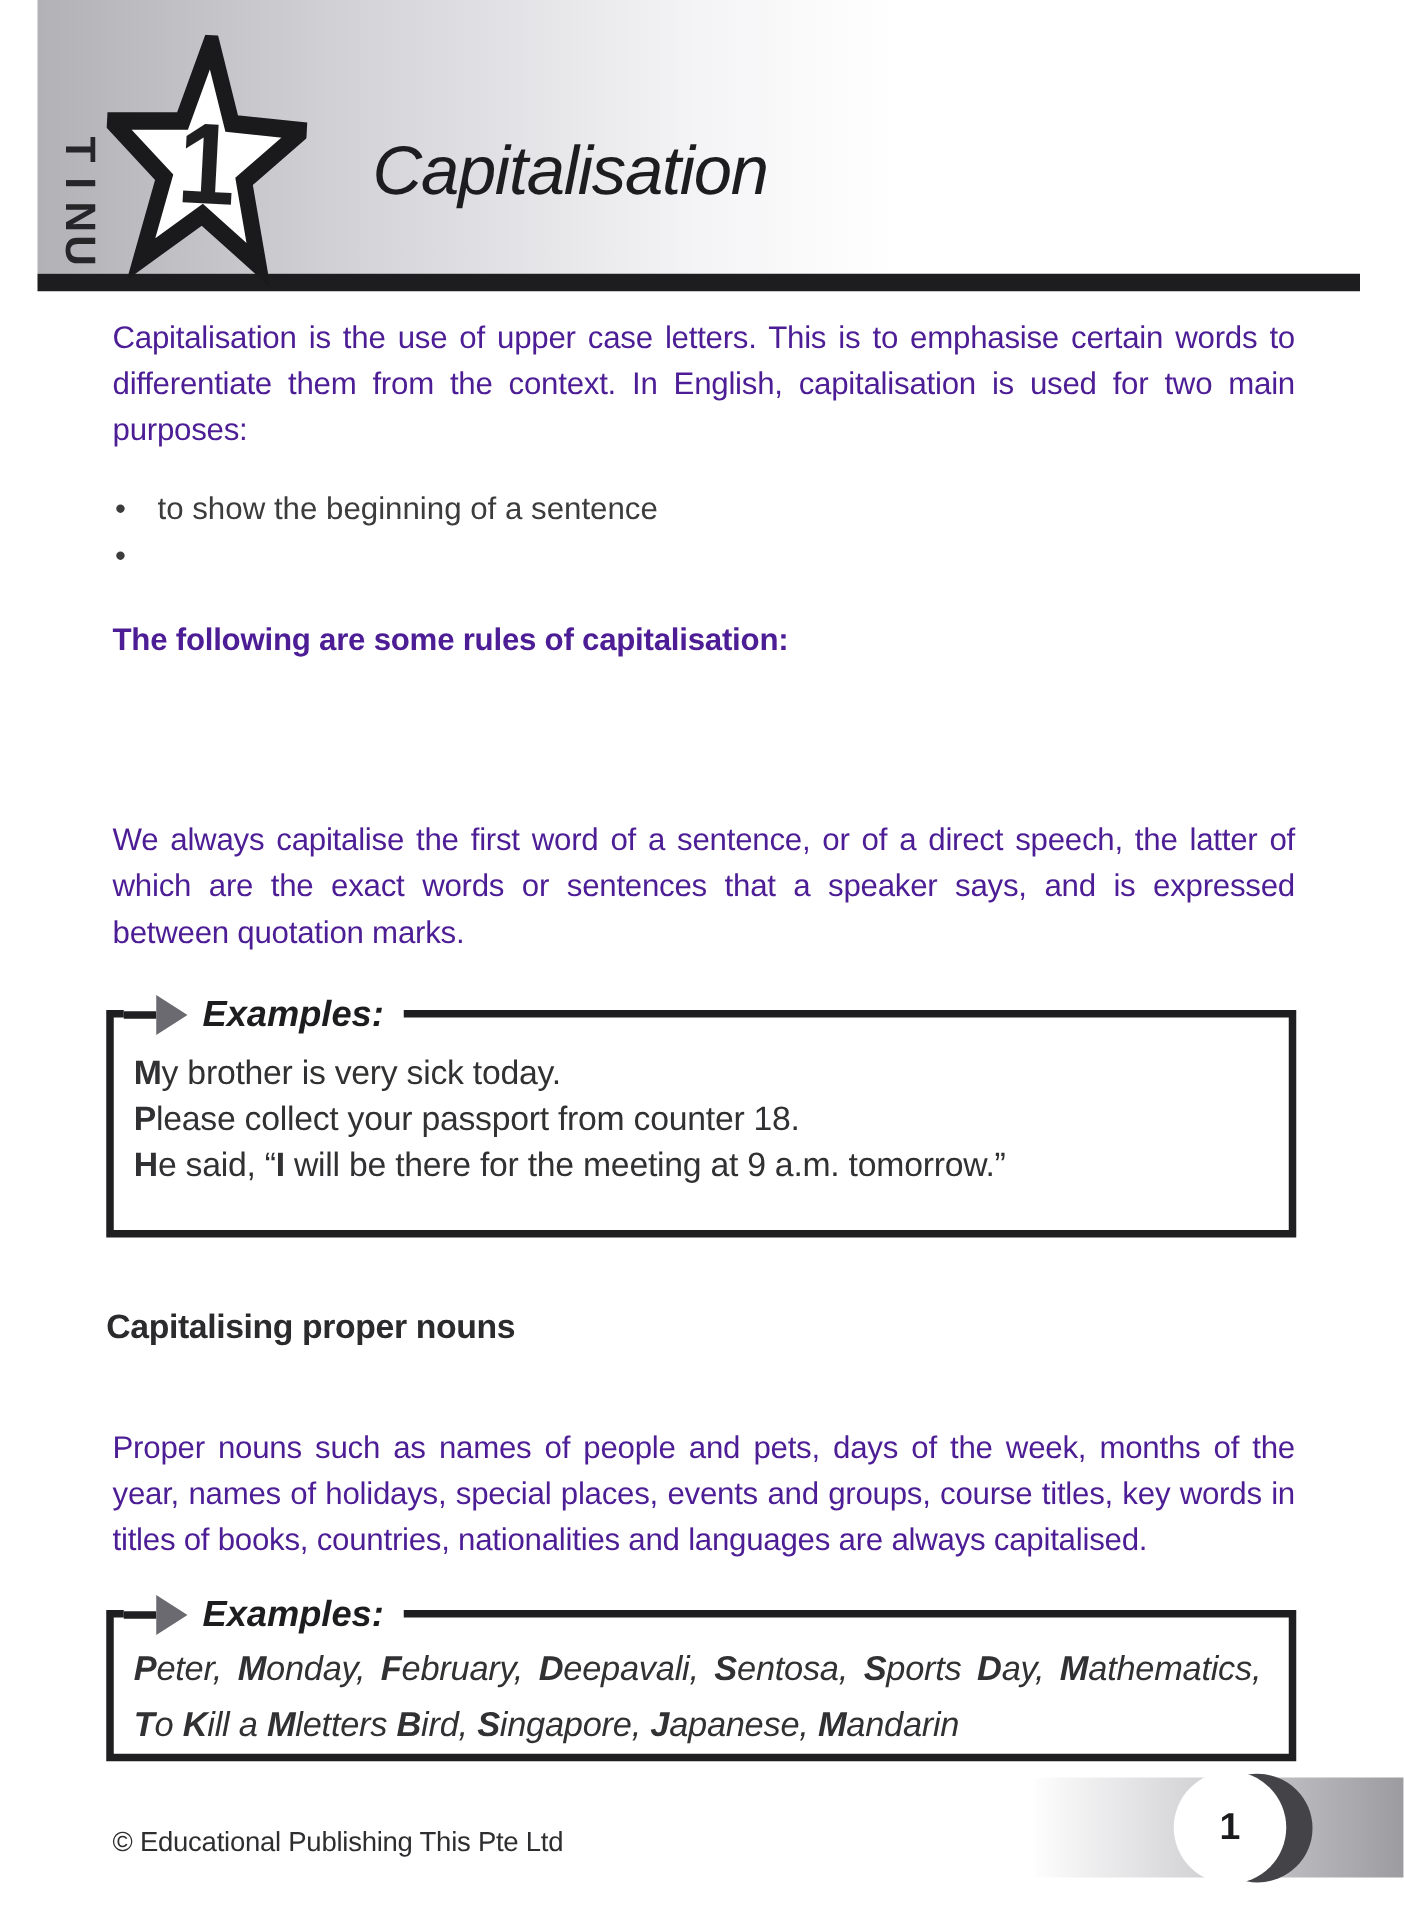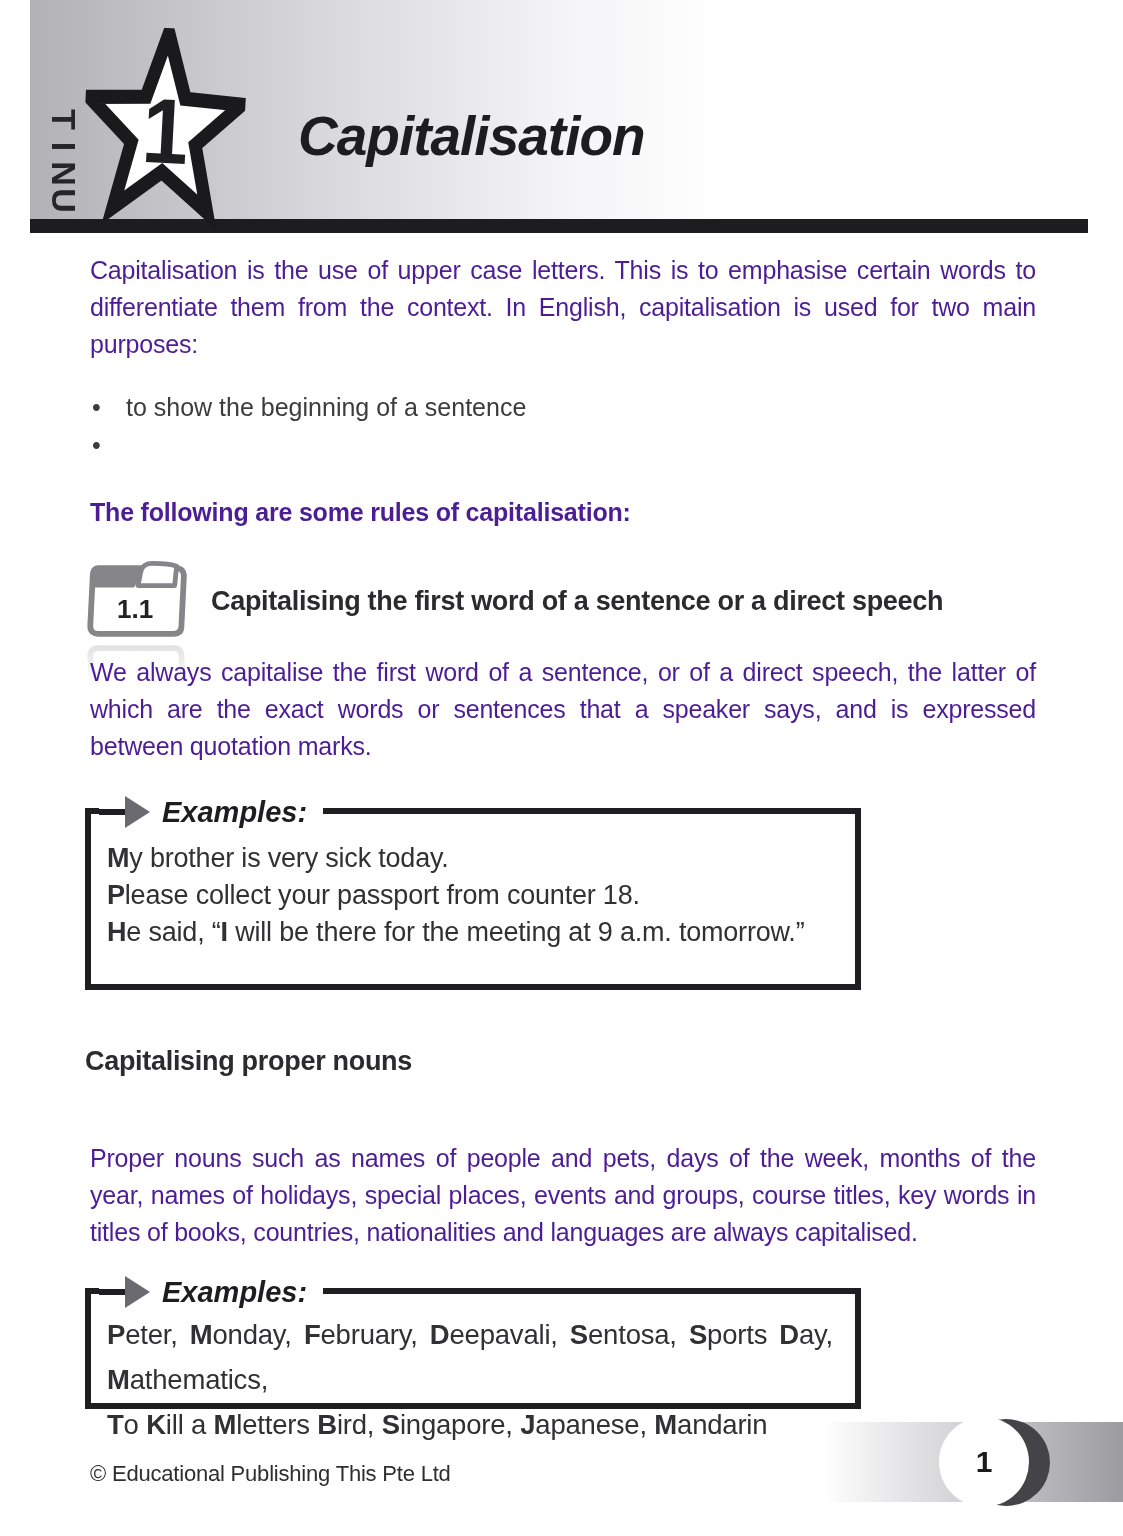--- a/index.html
+++ b/index.html
@@ -17,21 +17,21 @@
   }
   .unit-vertical {
     position:absolute; left:46px; top:106px; z-index:2;
     font-weight:bold; font-size:34px; color:#262629;
   }
   .unit-vertical span { display:block; height:27px; line-height:27px; width:34px; text-align:center; transform:rotate(90deg); }
   .star-wrap { position:absolute; left:84px; top:28px; width:160px; height:204px; z-index:3; transform:rotate(3deg); }
   .star-wrap svg { width:100%; height:100%; }
   .unit-title {
     position:absolute; left:298px; top:104px; z-index:2;
-    font-size:55px; font-weight:bold; font-style:italic; letter-spacing:-1px; color:#1d1d1f;
+    font-size:55px; font-weight:normal; font-style:italic; letter-spacing:-1px; color:#1d1d1f;
   }
   
   .para {
     position:absolute; left:90px; width:946px;
     font-size:25px; line-height:37px; letter-spacing:-0.2px; color:#4c1d95;
     text-align:justify; margin:0;
   }
   .intro-para   { top:252px; }
   .lead-in     { top:494px; text-align:left;font-weight:bold; }
   .bullets { position:absolute; left:92px; top:388px; width:900px; }
@@ -47,37 +47,37 @@
     position:absolute; left:0; top:80px; width:108px; height:82px;
     transform:scaleY(-1); opacity:.22;
     -webkit-mask-image:linear-gradient(to bottom, transparent 45%, rgba(0,0,0,1) 90%);
     mask-image:linear-gradient(to bottom, transparent 45%, rgba(0,0,0,1) 90%);
   }
   .section-title { font-size:27px; font-weight:bold; letter-spacing:-0.3px; color:#2b2b2d; }
   .sec1-body { top:654px; }
   .sec2-body { top:1140px; }
   
   .ex-box {
-    position:absolute; left:85px; width:776px; border:6px solid #1f1f21;
+    position:absolute; left:85px; width:952px; border:6px solid #1f1f21;
     background:#fff; box-sizing:border-box;
   }
   .ex-box1 { top:808px;  height:182px; }
   .ex-box2 { top:1288px; height:121px; }
   .ex-label {
     position:absolute; top:-23px; left:8px; height:42px;
     display:flex; align-items:center; background:#fff; padding-right:16px;
   }
   .arrow-tail { width:26px; height:6px; background:#1f1f21; }
   .arrow-head {
     width:0; height:0; border-left:25px solid #6a6a70;
     border-top:16px solid transparent; border-bottom:16px solid transparent; margin-right:12px;
   }
   .ex-label-text { font-size:29px; font-weight:bold; font-style:italic; color:#1d1d1f; }
   .ex-content1 { padding:26px 20px 0 16px; }
-  .ex-content2 { padding:18px 22px 0 16px; }
+  .ex-content2 { padding:18px 22px 0 16px;font-style:italic; }
   .ex-line { margin:0; font-size:27px; line-height:37px; letter-spacing:-0.2px; color:#313133; }
   .ex-content2 .ex-line { font-size:27.5px; line-height:45px; }
   .stretch { text-align:justify; text-align-last:justify; }
   .b { font-weight:bold; }
   
   .footer-copy {
     position:absolute; left:90px; top:1461px; font-size:22px; color:#2e2e30; letter-spacing:-0.2px;
   }
   .footer-band {
     position:absolute; left:828px; top:1422px; width:295px; height:80px;
@@ -125,38 +125,20 @@
       <span class="bullet-dot">•</span>
       <span>to show the beginning of a sentence</span>
     </div>
     <div class="bullet-row">
       <span class="bullet-dot">•</span>
     </div>
   </div>
 
   <p class="para lead-in">The following are some rules of capitalisation:</p>
 
-  <div class="section-head sec1-head">
-    <div class="folder-wrap">
-      <svg viewBox="0 0 112 84">
-        <path d="M14,8 H94 Q103,8 102.5,17 L100,68 Q100,76 92,76 H14 Q5,76 5.5,67 L8,17 Q8,8 14,8 Z" fill="#ffffff" stroke="#85858a" stroke-width="6" stroke-linejoin="round"></path>
-        <path d="M58,11 Q60,3 70,3 Q88,3 95,6 L93,26 H55 Z" fill="#ffffff" stroke="#85858a" stroke-width="5" stroke-linejoin="round"></path>
-        <path d="M10,11 H60 L51,28 H8.6 Z" fill="#85858a"></path>
-        <text x="52" y="60" text-anchor="middle" font-size="27" font-weight="bold" fill="#222">1.1</text>
-      </svg>
-      <div class="folder-reflect">
-        <svg viewBox="0 0 112 84">
-          <path d="M14,8 H94 Q103,8 102.5,17 L100,68 Q100,76 92,76 H14 Q5,76 5.5,67 L8,17 Q8,8 14,8 Z" fill="#ffffff" stroke="#85858a" stroke-width="6" stroke-linejoin="round"></path>
-          <path d="M58,11 Q60,3 70,3 Q88,3 95,6 L93,26 H55 Z" fill="#ffffff" stroke="#85858a" stroke-width="5" stroke-linejoin="round"></path>
-          <path d="M10,11 H60 L51,28 H8.6 Z" fill="#85858a"></path>
-        </svg>
-      </div>
-    </div>
-    <div class="section-title">Capitalising the first word of a sentence or a direct speech</div>
-  </div>
 
   <p class="para sec1-body">We always capitalise the first word of a sentence, or of a direct speech, the latter of which are the exact words or sentences that a speaker says, and is expressed between quotation marks.</p>
 
   <div class="ex-box ex-box1">
     <div class="ex-label">
       <span class="arrow-tail"></span>
       <span class="arrow-head"></span>
       <span class="ex-label-text">Examples:</span>
     </div>
     <div class="ex-content1">

